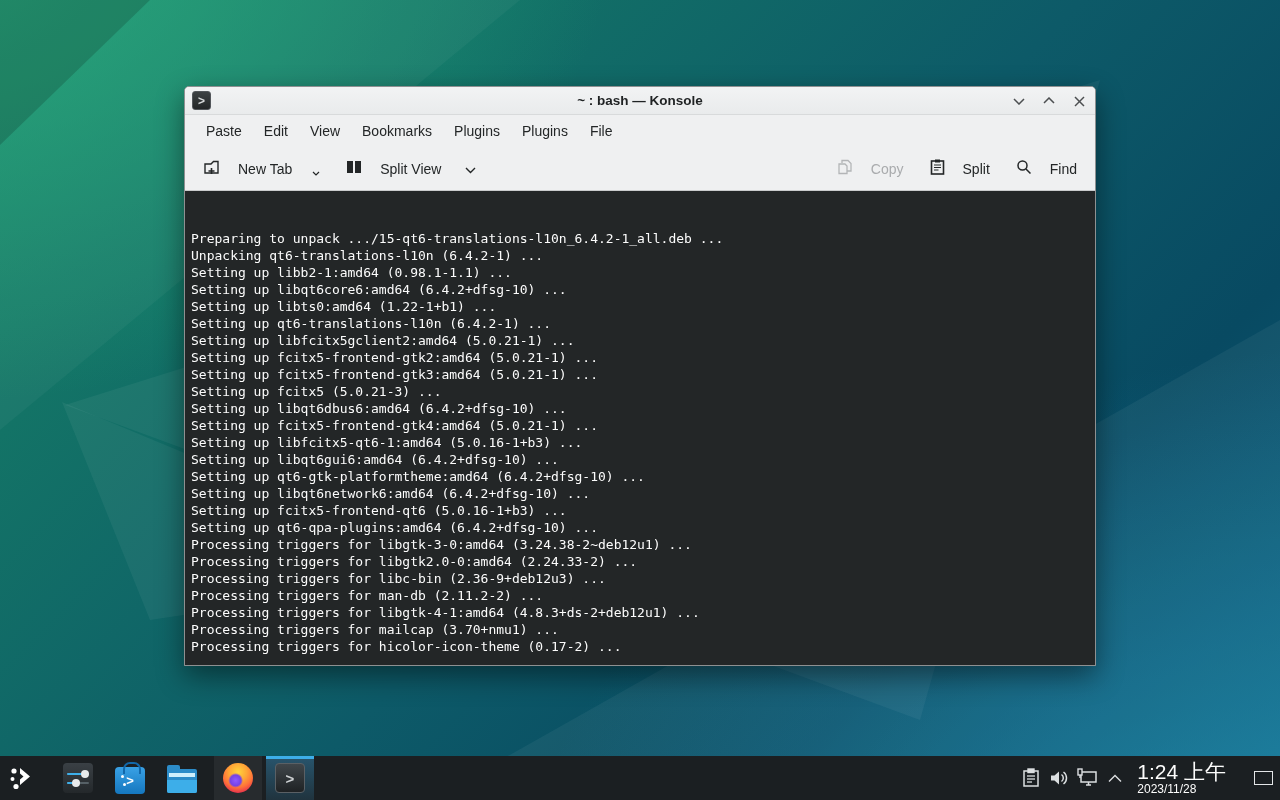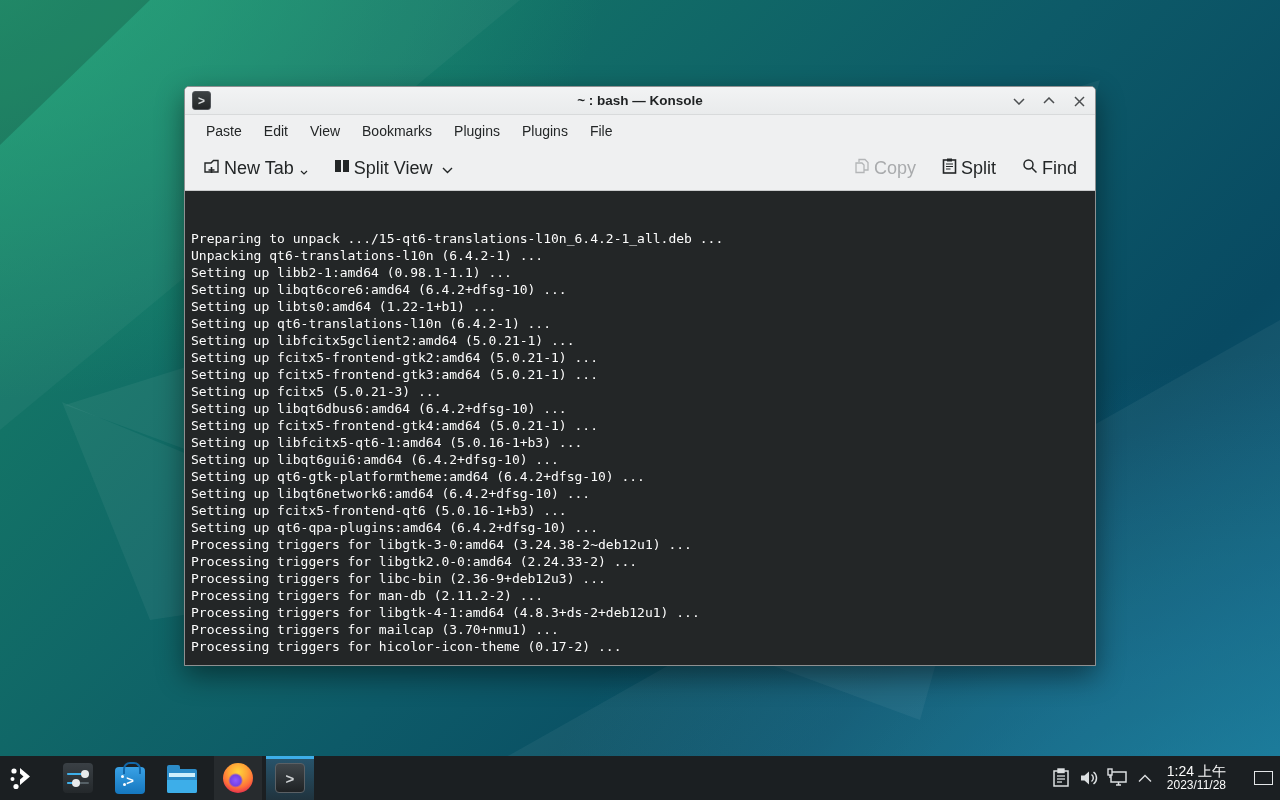--- a/index.html
+++ b/index.html
@@ -33,21 +33,21 @@
     color:#d7dadb; font-size:12px; font-weight:bold; display:flex; align-items:center; justify-content:center; }
   .win-controls { position:absolute; right:8px; top:0; height:28px; display:flex; align-items:center; gap:14px; }
   .win-btn { width:16px; height:16px; display:flex; align-items:center; justify-content:center; }
   .win-btn svg { stroke:#4c4f51; stroke-width:1.5; fill:none; }
 
   .menubar { height:32px; background:#eff0f1; display:flex; align-items:center; padding-left:10px; }
   .menu-item { font-size:14px; color:#232627; padding:4px 11px; border-radius:3px; }
 
   .toolbar { height:44px; background:#eff0f1; border-bottom:1px solid #c9cbcc;
     display:flex; align-items:center; padding:0 14px; }
-  .tb-btn { display:flex; align-items:center; gap:4px; font-size:18px; color:#232627; padding:6px 4px; }
+  .tb-btn { display:flex; align-items:center; gap:18px; font-size:14px; color:#232627; padding:6px 4px; }
   .tb-btn + .tb-btn { margin-left:18px; }
   .tb-right { margin-left:auto; display:flex; align-items:flex-start; }
   .tb-btn.disabled { color:#a9abad; }
   .tb-btn svg { flex:0 0 auto; }
   .mini-chevron { margin-left:2px; align-self:flex-end; }
 
   
   .terminal { position:relative; height:507px; background:#232627; padding:5px 0 16px 6px;
     font-family:"DejaVu Sans Mono", monospace; font-size:13px; line-height:17px; color:#fcfcfc;
     white-space:pre; overflow:hidden; }
@@ -91,21 +91,21 @@
 
   .icon-konsole { width:30px; height:30px; border-radius:4px;
     background:linear-gradient(#40464a,#1f2224); border:1px solid #5a6065;
     color:#cfd2d4; font-size:15px; font-weight:bold;
     display:flex; align-items:center; justify-content:center; }
 
   .tray { margin-left:auto; display:flex; align-items:center; height:44px; }
   .tray-icon { width:28px; height:44px; display:flex; align-items:center; justify-content:center; }
   .tray-icon svg { stroke:#dcdfe1; fill:none; stroke-width:1.4; }
   .clock { margin:0 10px 0 8px; color:#fcfcfc; text-align:left; line-height:1.1; }
-  .clock-time { font-size:14px; }
+  .clock-time { font-size:21px; }
   .clock-date { font-size:12px; }
   .show-desktop { width:34px; height:44px; display:flex; align-items:center; justify-content:center; margin-left:10px; }
   .show-desktop .rect { width:19px; height:14px; border:1.6px solid #e4e6e8; }
   .kick svg { display:block; }
 </style>
 </head>
 <body>
 
 <div class="wallpaper">
   <div class="wp-shape wp-c"></div>

